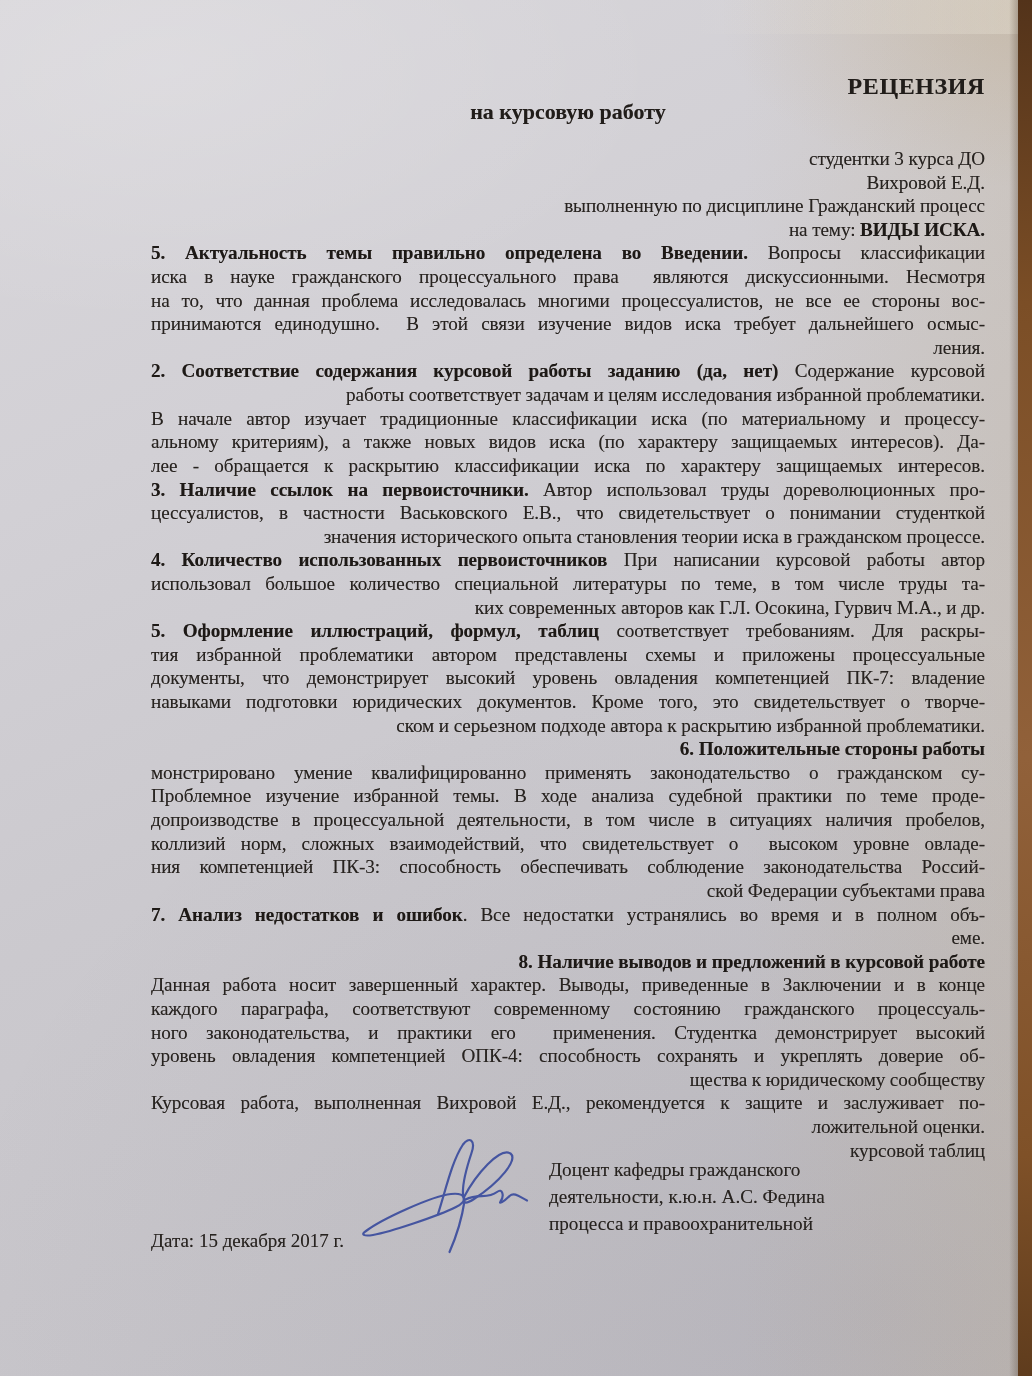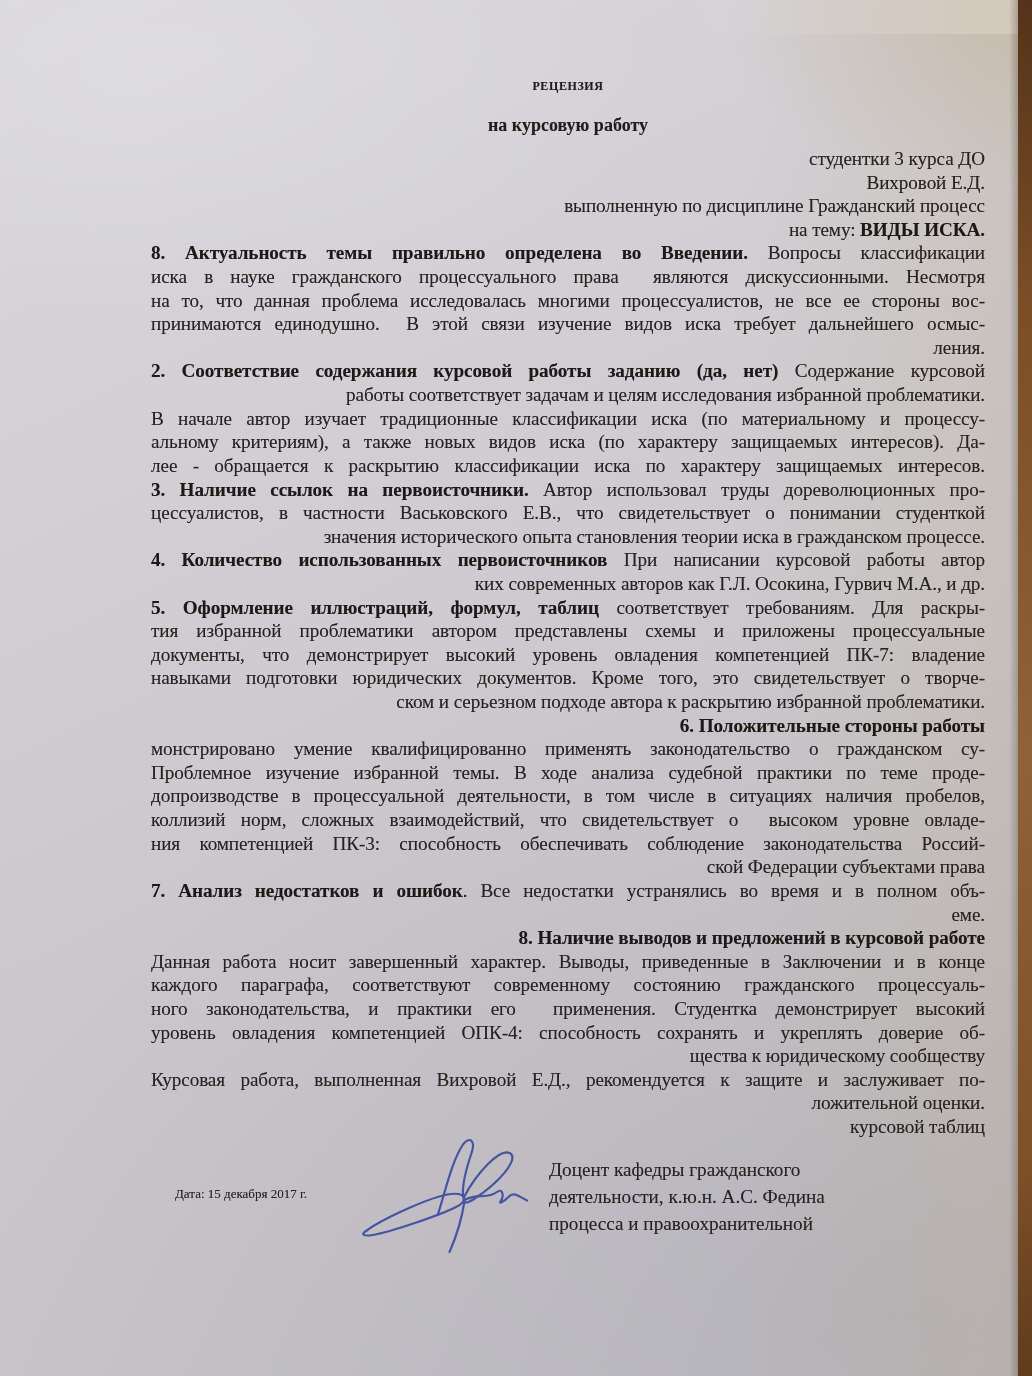--- a/index.html
+++ b/index.html
@@ -21,28 +21,28 @@
     background:linear-gradient(to right, rgba(240,235,225,0), rgba(240,235,222,0.30));
   }
   .edge-shadow { position:absolute; top:0; right:13px; width:10px; height:100%;
     background:linear-gradient(to right, rgba(70,50,30,0), rgba(70,50,30,0.32));
   }
   .table-edge { position:absolute; top:0; right:0; width:14px; height:100%;
     background:linear-gradient(to bottom,#53331a 0%, #7b4e26 22%, #91613a 55%, #7f5128 84%, #5f3c1d 100%);
   }
   .doc { position:absolute; left:151px; top:0; width:834px; }
   .title-wrap { position:absolute; top:74px; width:834px; text-align:center; font-weight:bold; color:#211d1a; }
-  .title1 { font-size:12px; letter-spacing:0.6px; line-height:24px; }
-  .title2 { font-size:18px; margin-top:15px; line-height:24px; }
+  .title1 { font-size:24px; letter-spacing:0.6px; line-height:24px;text-align:right; }
+  .title2 { font-size:22px; margin-top:2px; line-height:24px; }
   .lines { position:absolute; top:147px; width:834px; font-size:19.2px; letter-spacing:-0.1px; }
   .line { height:23.62px; line-height:23.62px; white-space:nowrap;text-align:right; }
   .line.just { white-space:normal; text-align:justify; text-align-last:justify; }
   .b { font-weight:bold; color:#1d1916; }
   .right-col { position:absolute; left:549px; top:1156px; width:330px; font-size:19.2px; line-height:27.2px; }
-  .date { position:absolute; left:151px; top:1186px; font-size:13px;margin-left:24px; }
+  .date { position:absolute; left:151px; top:1230px; font-size:19px; }
   .sig { position:absolute; left:352px; top:1128px; }
 </style>
 </head>
 <body>
 
 <div class="photo">
   <div class="beige-overlay"></div>
   <div class="light-patch"></div>
   <div class="edge-shadow"></div>
   <div class="table-edge"></div>
@@ -50,34 +50,35 @@
   <div class="doc">
     <div class="title-wrap">
       <div class="title1">РЕЦЕНЗИЯ</div>
       <div class="title2">на курсовую работу</div>
     </div>
     <div class="lines">
         <div class="line"><span>студентки 3 курса ДО</span></div>
         <div class="line"><span>Вихровой Е.Д.</span></div>
         <div class="line"><span>выполненную по дисциплине Гражданский процесс</span></div>
         <div class="line"><span>на тему: </span><span class="b">ВИДЫ ИСКА.</span></div>
-        <div class="line just"><span class="b">8. Актуальность темы правильно определена во Введении.</span><span> Вопросы классификации</span></div>
+        <div class="line just"><span class="b">5. Актуальность темы правильно определена во Введении.</span><span> Вопросы классификации</span></div>
         <div class="line just"><span>иска в науке гражданского процессуального права&nbsp; являются дискуссионными. Несмотря</span></div>
         <div class="line just"><span>на то, что данная проблема исследовалась многими процессуалистов, не все ее стороны вос-</span></div>
         <div class="line just"><span>принимаются единодушно.&nbsp; В этой связи изучение видов иска требует дальнейшего осмыс-</span></div>
         <div class="line"><span>ления.</span></div>
         <div class="line just"><span class="b">2. Соответствие содержания курсовой работы заданию (да, нет)</span><span> Содержание курсовой</span></div>
         <div class="line"><span>работы соответствует задачам и целям исследования избранной проблематики.</span></div>
         <div class="line just"><span>В начале автор изучает традиционные классификации иска (по материальному и процессу-</span></div>
         <div class="line just"><span>альному критериям), а также новых видов иска (по характеру защищаемых интересов). Да-</span></div>
         <div class="line just"><span>лее - обращается к раскрытию классификации иска по характеру защищаемых интересов.</span></div>
         <div class="line just"><span class="b">3. Наличие ссылок на первоисточники.</span><span> Автор использовал труды дореволюционных про-</span></div>
         <div class="line just"><span>цессуалистов, в частности Васьковского Е.В., что свидетельствует о понимании студенткой</span></div>
         <div class="line"><span>значения исторического опыта становления теории иска в гражданском процессе.</span></div>
         <div class="line just"><span class="b">4. Количество использованных первоисточников</span><span> При написании курсовой работы автор</span></div>
+        <div class="line just"><span>использовал большое количество специальной литературы по теме, в том числе труды та-</span></div>
         <div class="line"><span>ких современных авторов как Г.Л. Осокина, Гурвич М.А., и др.</span></div>
         <div class="line just"><span class="b">5. Оформление иллюстраций, формул, таблиц</span><span> соответствует требованиям. Для раскры-</span></div>
         <div class="line just"><span>тия избранной проблематики автором представлены схемы и приложены процессуальные</span></div>
         <div class="line just"><span>документы, что демонстрирует высокий уровень овладения компетенцией ПК-7: владение</span></div>
         <div class="line just"><span>навыками подготовки юридических документов. Кроме того, это свидетельствует о творче-</span></div>
         <div class="line"><span>ском и серьезном подходе автора к раскрытию избранной проблематики.</span></div>
         <div class="line"><span class="b">6. Положительные стороны работы</span></div>
         <div class="line just"><span>монстрировано умение квалифицированно применять законодательство о гражданском су-</span></div>
         <div class="line just"><span>Проблемное изучение избранной темы. В ходе анализа судебной практики по теме проде-</span></div>
         <div class="line just"><span>допроизводстве в процессуальной деятельности, в том числе в ситуациях наличия пробелов,</span></div>

